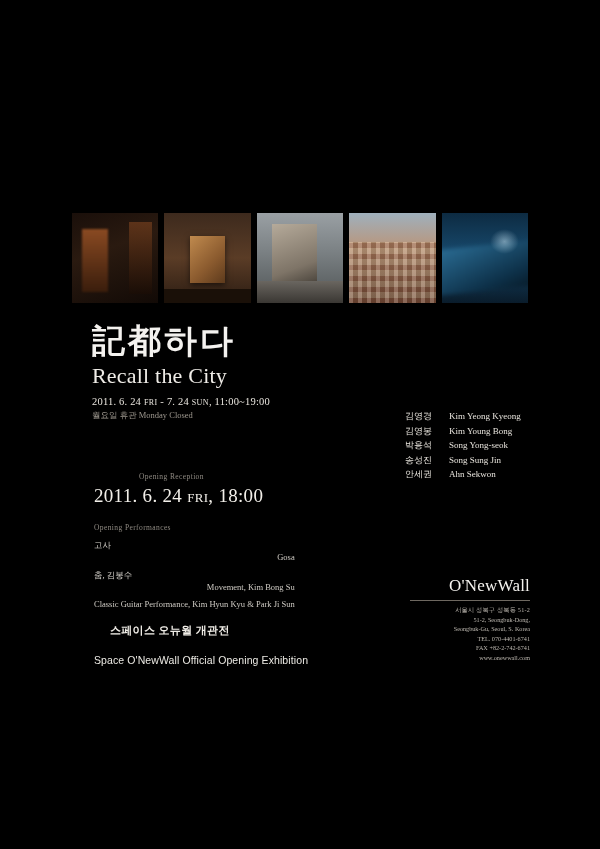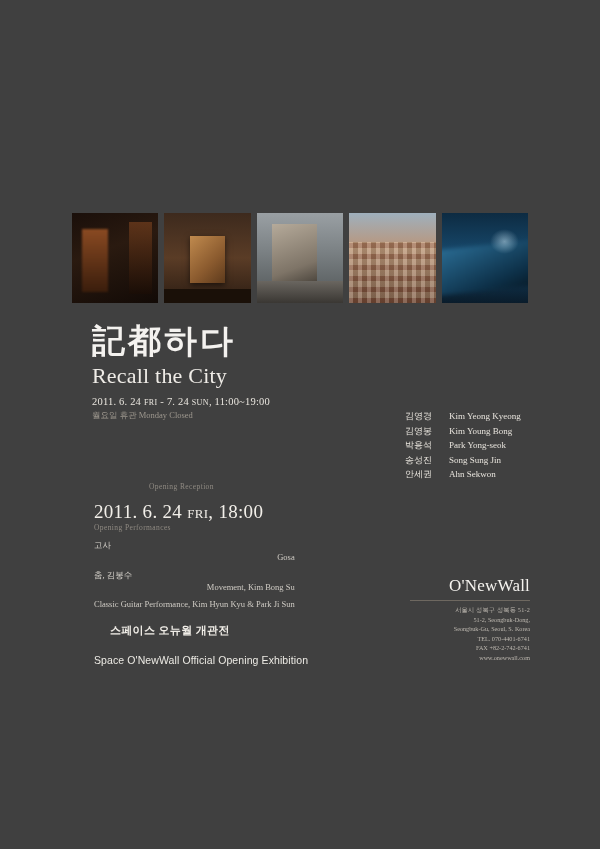--- a/index.html
+++ b/index.html
@@ -10,21 +10,21 @@
   body {
     width: 600px;
     height: 849px;
     font-family: "Liberation Sans", sans-serif;
     overflow: hidden;
   }
   .poster {
     position: relative;
     width: 600px;
     height: 849px;
-    background: #404040;
+    background: #000000;
     color: #ffffff;
   }
 
   
   .strip {
     position: absolute;
     left: 72px;
     top: 213px;
     width: 456px;
     height: 90px;
@@ -169,21 +169,21 @@
   .reception {
     position: absolute;
     left: 94px;
     top: 472px;
   }
   .label-sm {
     font-family: "Liberation Serif", serif;
     font-size: 7.5px;
     color: #8f8a82;
     letter-spacing: .4px;
-    margin: 10px;
+    margin: 0;
     padding-left: 45px;
   }
   .reception-date {
     font-family: "Liberation Serif", serif;
     font-size: 19px;
     color: #f2efe9;
     margin: 4px 0 0 0;
     letter-spacing: .3px;
   }
   .reception-date .sm { font-size: 13px; }
@@ -283,21 +283,21 @@
     <div class="artist-row">
       <span class="artist-ko">김영경</span>
       <span class="artist-en">Kim Yeong Kyeong</span>
     </div>
     <div class="artist-row">
       <span class="artist-ko">김영봉</span>
       <span class="artist-en">Kim Young Bong</span>
     </div>
     <div class="artist-row">
       <span class="artist-ko">박용석</span>
-      <span class="artist-en">Park Yong-seok</span>
+      <span class="artist-en">Song Yong-seok</span>
     </div>
     <div class="artist-row">
       <span class="artist-ko">송성진</span>
       <span class="artist-en">Song Sung Jin</span>
     </div>
     <div class="artist-row">
       <span class="artist-ko">안세권</span>
       <span class="artist-en">Ahn Sekwon</span>
     </div>
   </div>

